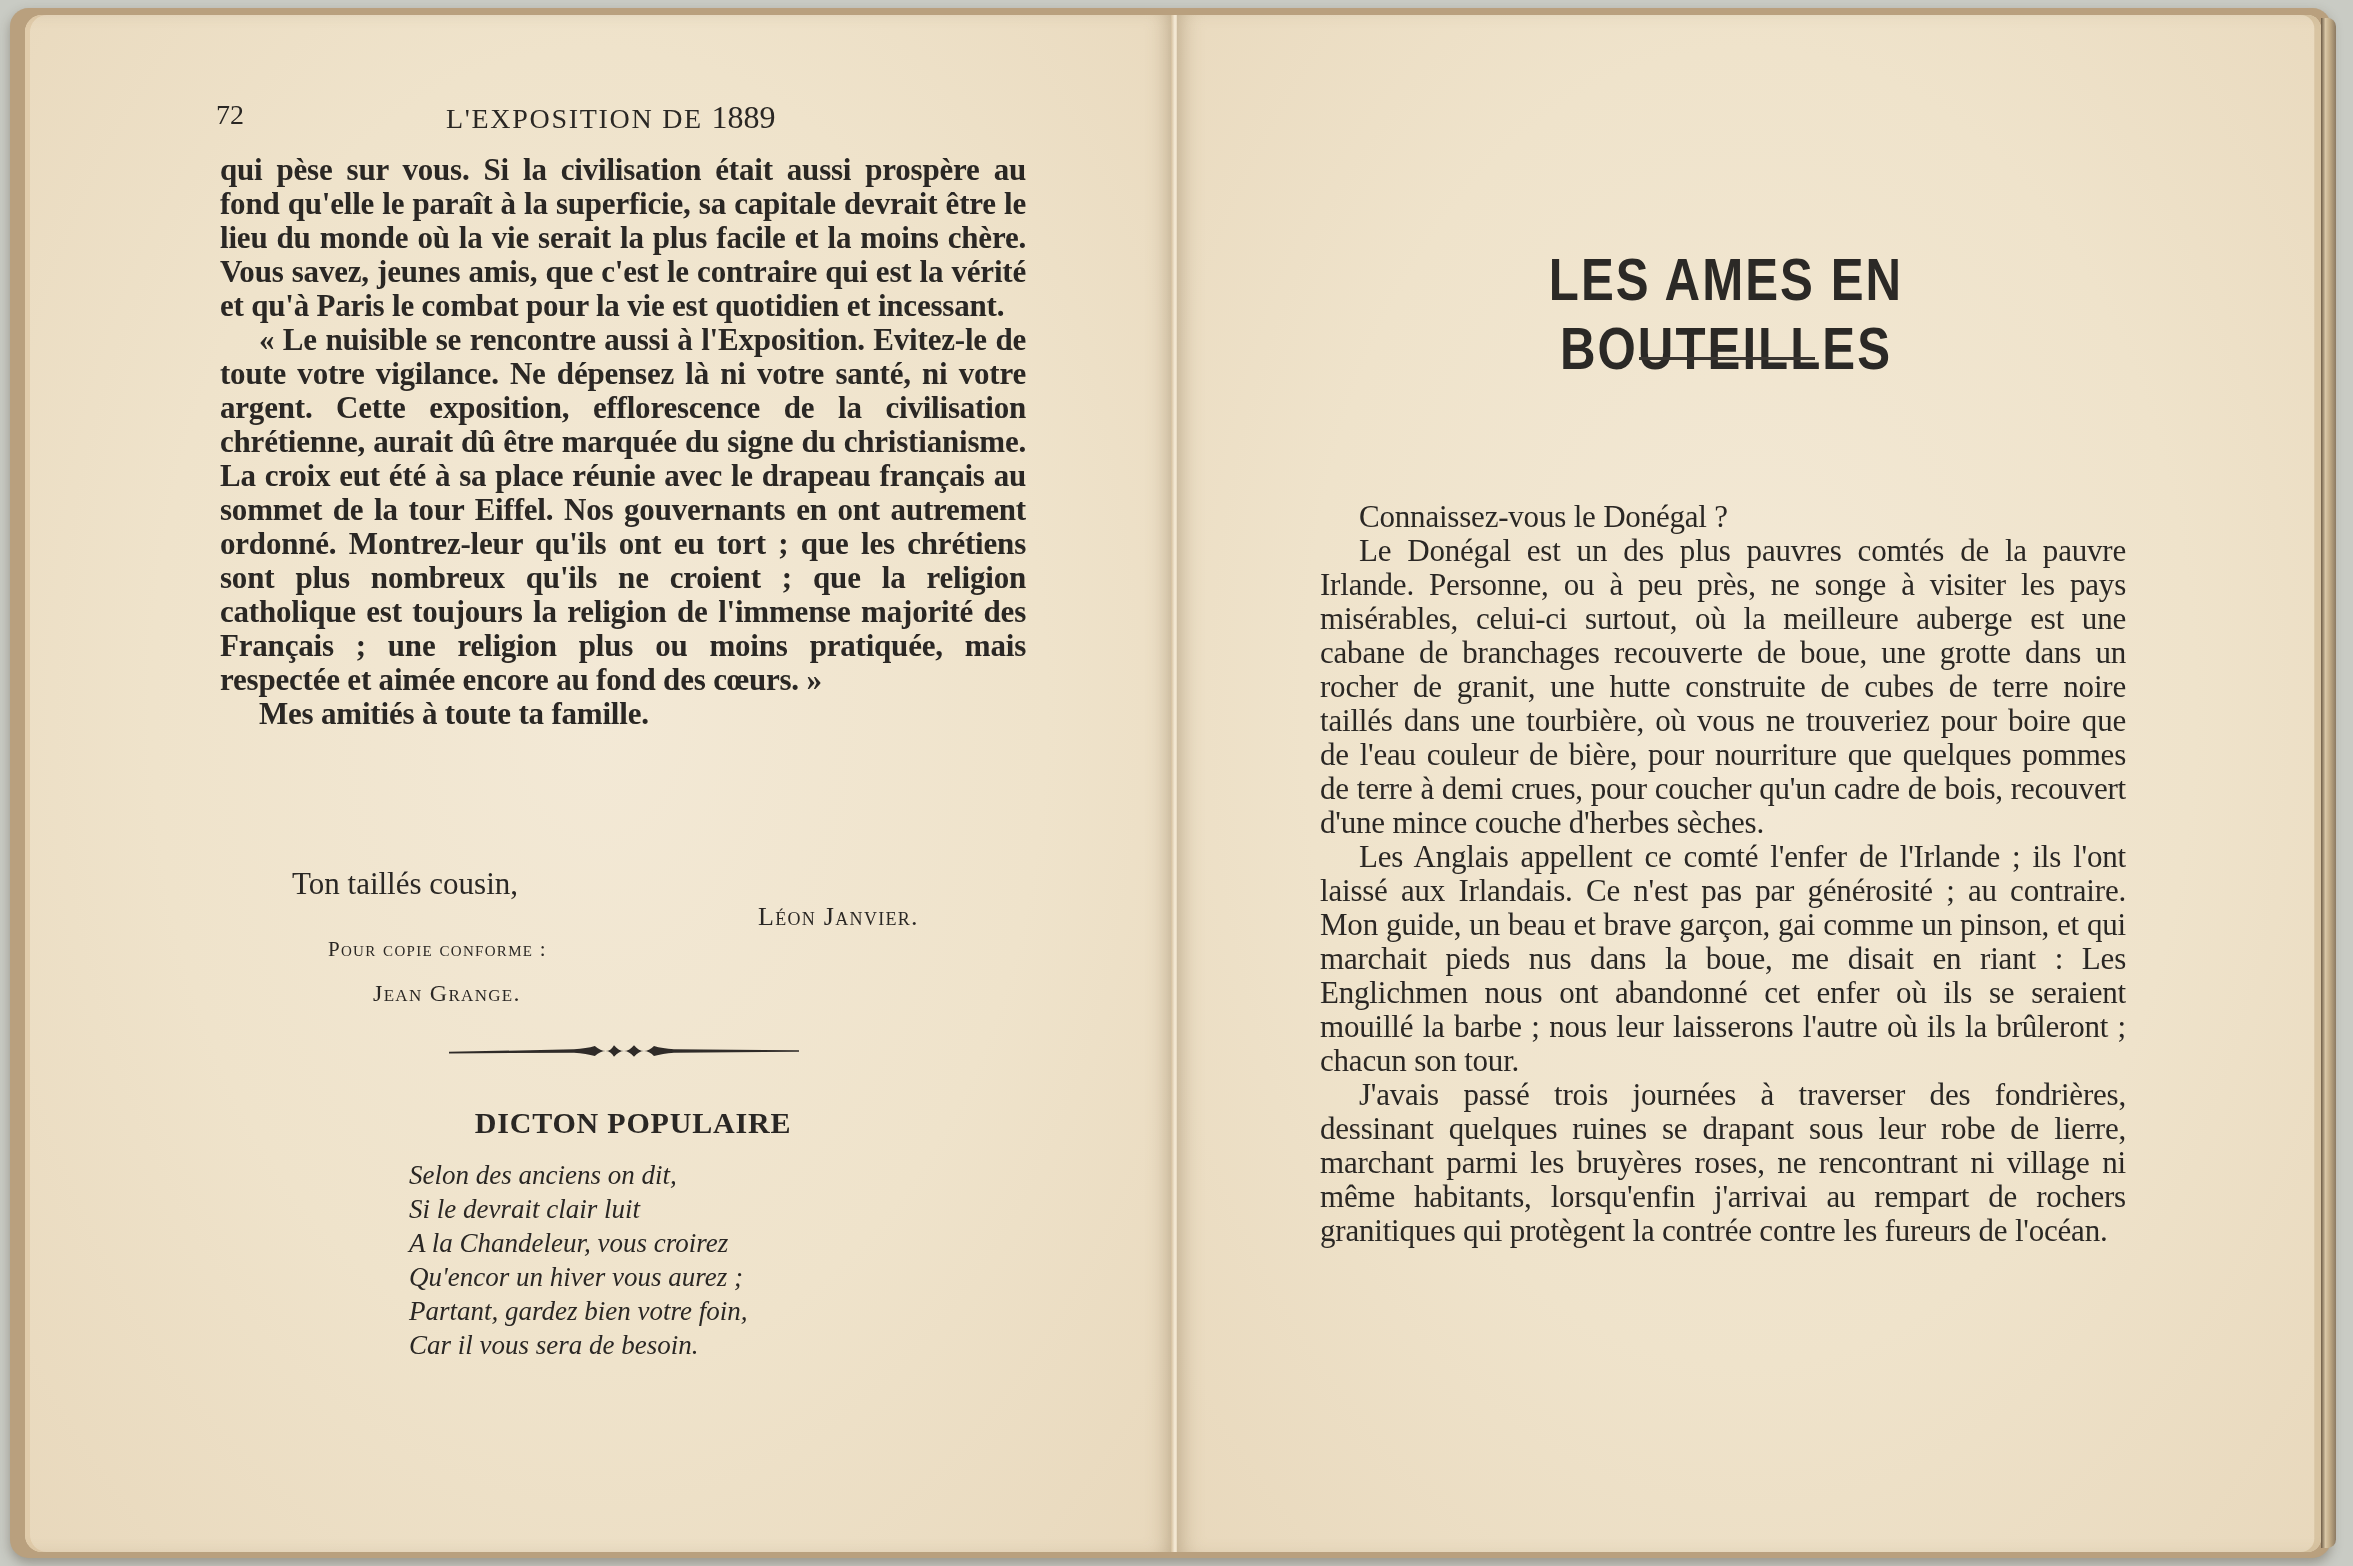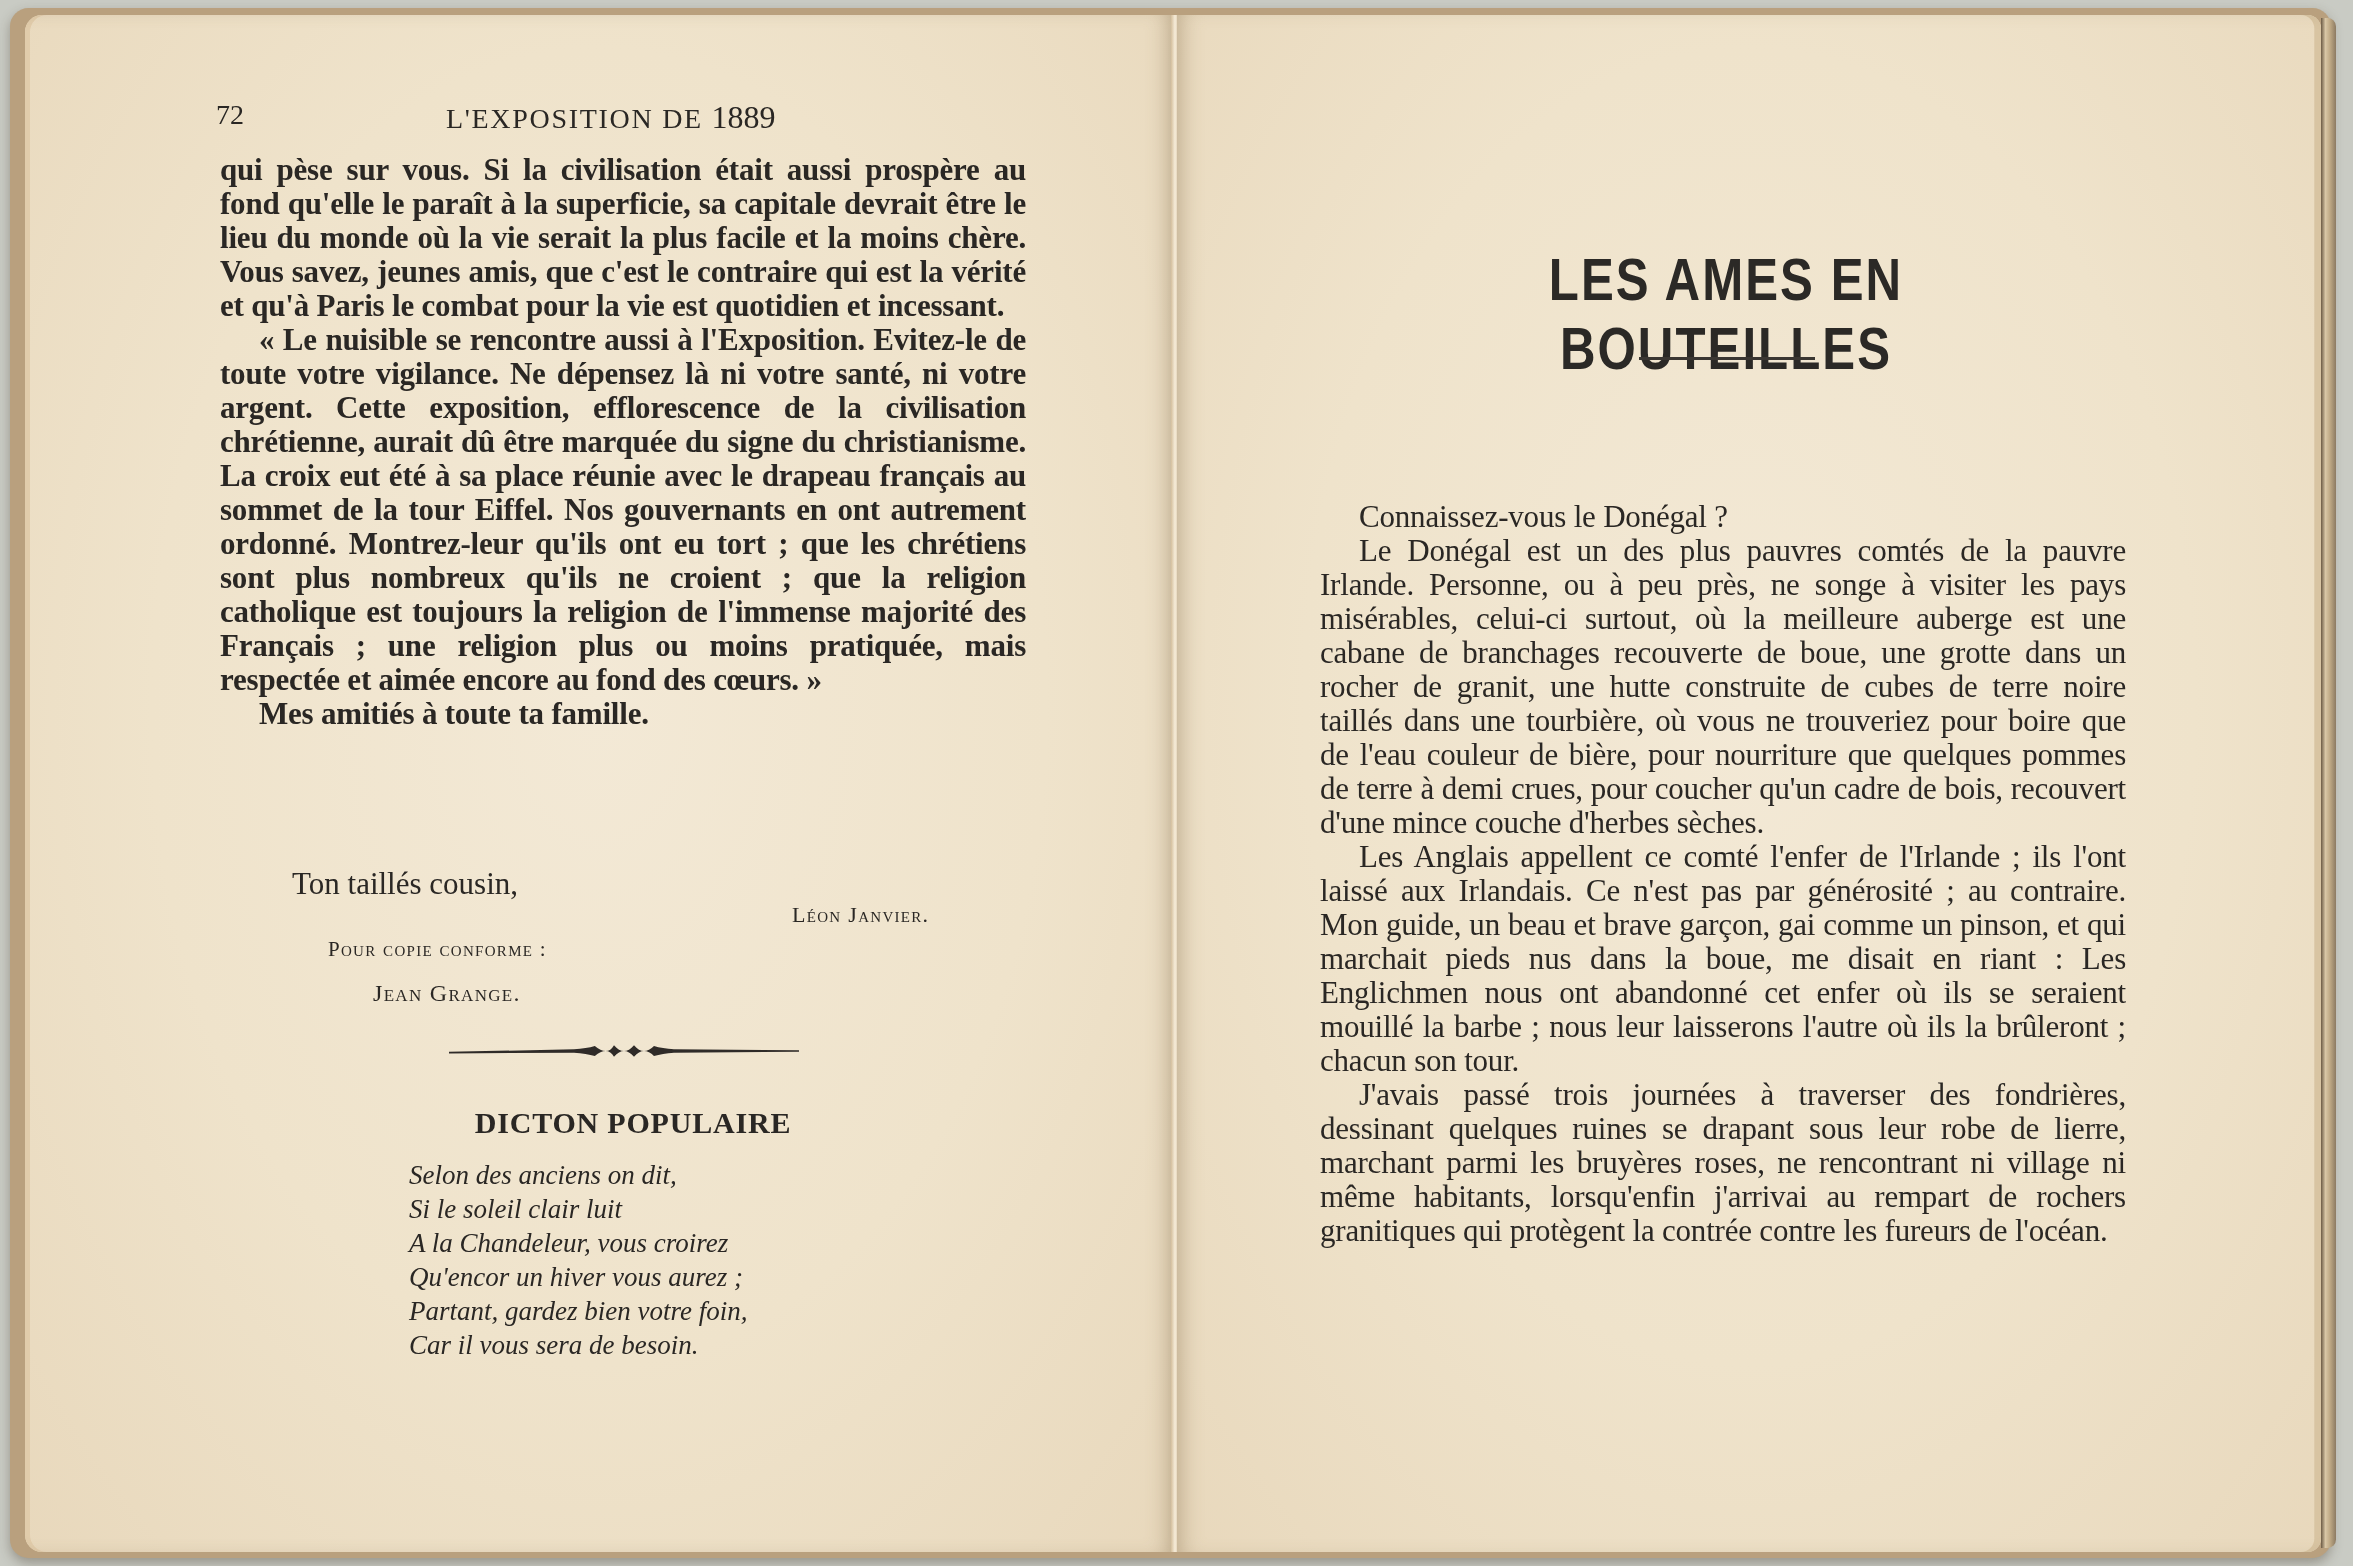--- a/index.html
+++ b/index.html
@@ -85,32 +85,32 @@
   <span class="yr">1889</span>
 </div>
 
 <div class="text-block left-text">
   <p>qui pèse sur vous. Si la civilisation était aussi prospère au fond qu'elle le paraît à la superficie, sa capitale devrait être le lieu du monde où la vie serait la plus facile et la moins chère. Vous savez, jeunes amis, que c'est le contraire qui est la vérité et qu'à Paris le combat pour la vie est quotidien et incessant.</p>
   <p class="ind">« Le nuisible se rencontre aussi à l'Exposition. Evitez-le de toute votre vigilance. Ne dépensez là ni votre santé, ni votre argent. Cette exposition, efflorescence de la civilisation chrétienne, aurait dû être marquée du signe du christianisme. La croix eut été à sa place réunie avec le drapeau français au sommet de la tour Eiffel. Nos gouvernants en ont autrement ordonné. Montrez-leur qu'ils ont eu tort ; que les chrétiens sont plus nombreux qu'ils ne croient ; que la religion catholique est toujours la religion de l'immense majorité des Français ; une religion plus ou moins pratiquée, mais respectée et aimée encore au fond des cœurs. »</p>
   <p class="ind">Mes amitiés à toute ta famille.</p>
 </div>
 
 <div class="sign" style="left:292px; top:866px;">Ton taillés cousin,</div>
-<div class="sign smallcaps" style="left:792px; top:902px; font-size:22px;">Léon Janvier.</div>
+<div class="sign smallcaps" style="left:758px; top:902px; font-size:26px;">Léon Janvier.</div>
 <div class="sign smallcaps" style="left:328px; top:937px; font-size:21px;">Pour copie conforme :</div>
 <div class="sign smallcaps" style="left:373px; top:980px; font-size:24px;">Jean Grange.</div>
 
 <svg class="ornament" viewBox="0 0 420 24">
   <path d="M0 13 L150 10 Q165 9 175 6 Q182 12 188 12 Q194 12 198 5 Q204 12 210 12 Q216 12 222 5 Q228 12 234 12 Q240 12 246 6 Q256 9 270 10 L420 11 L420 13 L270 14 Q256 15 246 18 Q240 12 234 12 Q228 12 222 19 Q216 12 210 12 Q204 12 198 19 Q194 12 188 12 Q182 12 175 18 Q165 15 150 14 L0 15 Z" fill="#2f2b28"></path>
 </svg>
 
 <div class="dicton-title">DICTON POPULAIRE</div>
 <div class="poem">
   <div>Selon des anciens on dit,</div>
-  <div>Si le soleil clair luit</div>
+  <div>Si le devrait clair luit</div>
   <div>A la Chandeleur, vous croirez</div>
   <div>Qu'encor un hiver vous aurez ;</div>
   <div>Partant, gardez bien votre foin,</div>
   <div>Car il vous sera de besoin.</div>
 </div>
 
 <div class="chapter-title">LES AMES EN BOUTEILLES</div>
 <div class="chapter-rule"></div>
 
 <div class="text-block right-text">

